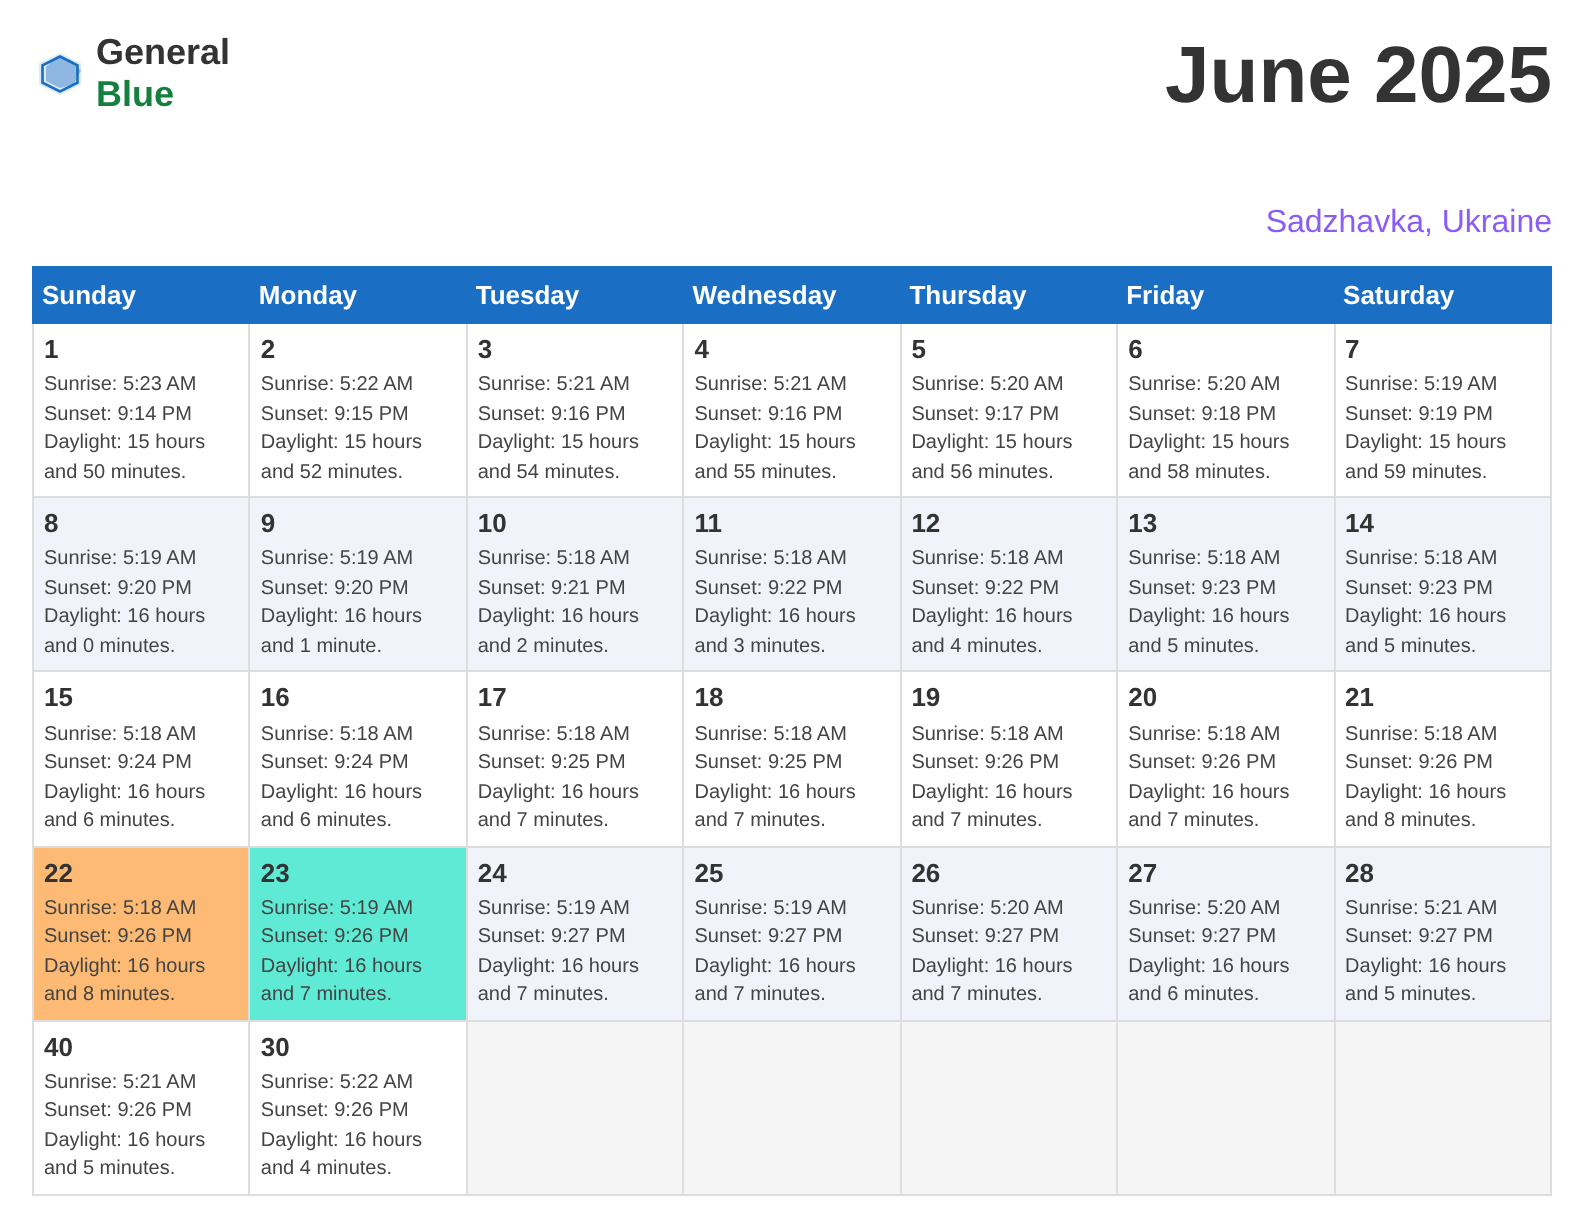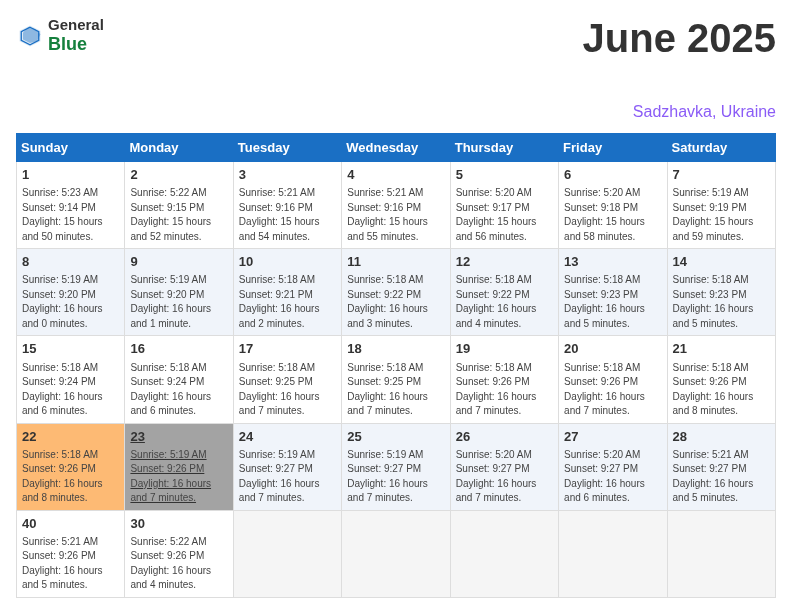--- a/index.html
+++ b/index.html
@@ -15,21 +15,21 @@
       justify-content: space-between;
       align-items: flex-start;
       margin-bottom: 12px;
     }
     .logo {
       display: flex;
       align-items: center;
       gap: 4px;
     }
     .logo-text-general {
-      font-size: 15px;
+      font-size: 18px;
       font-weight: bold;
       color: #333;
     }
     .logo-text-blue {
       font-size: 18px;
       font-weight: bold;
       color: #15803d;
     }
     .logo-icon {
       width: 28px;
@@ -214,21 +214,21 @@
         <td>
           <span class="day-number">21</span>
           <div class="day-info">Sunrise: 5:18 AM<br>Sunset: 9:26 PM<br>Daylight: 16 hours and 8 minutes.</div>
         </td>
       </tr>
       <tr style="background-color: rgb(240, 244, 250);">
         <td style="background-color: #fdba74;">
           <span class="day-number">22</span>
           <div class="day-info">Sunrise: 5:18 AM<br>Sunset: 9:26 PM<br>Daylight: 16 hours and 8 minutes.</div>
         </td>
-        <td style="background-color: #a3a3a3; text-decoration: underline;">
+        <td style="background-color: #5eead4;">
           <span class="day-number">23</span>
           <div class="day-info">Sunrise: 5:19 AM<br>Sunset: 9:26 PM<br>Daylight: 16 hours and 7 minutes.</div>
         </td>
         <td style="background-color: rgb(240, 244, 250);">
           <span class="day-number">24</span>
           <div class="day-info">Sunrise: 5:19 AM<br>Sunset: 9:27 PM<br>Daylight: 16 hours and 7 minutes.</div>
         </td>
         <td style="background-color: rgb(240, 244, 250);">
           <span class="day-number">25</span>
           <div class="day-info">Sunrise: 5:19 AM<br>Sunset: 9:27 PM<br>Daylight: 16 hours and 7 minutes.</div>

